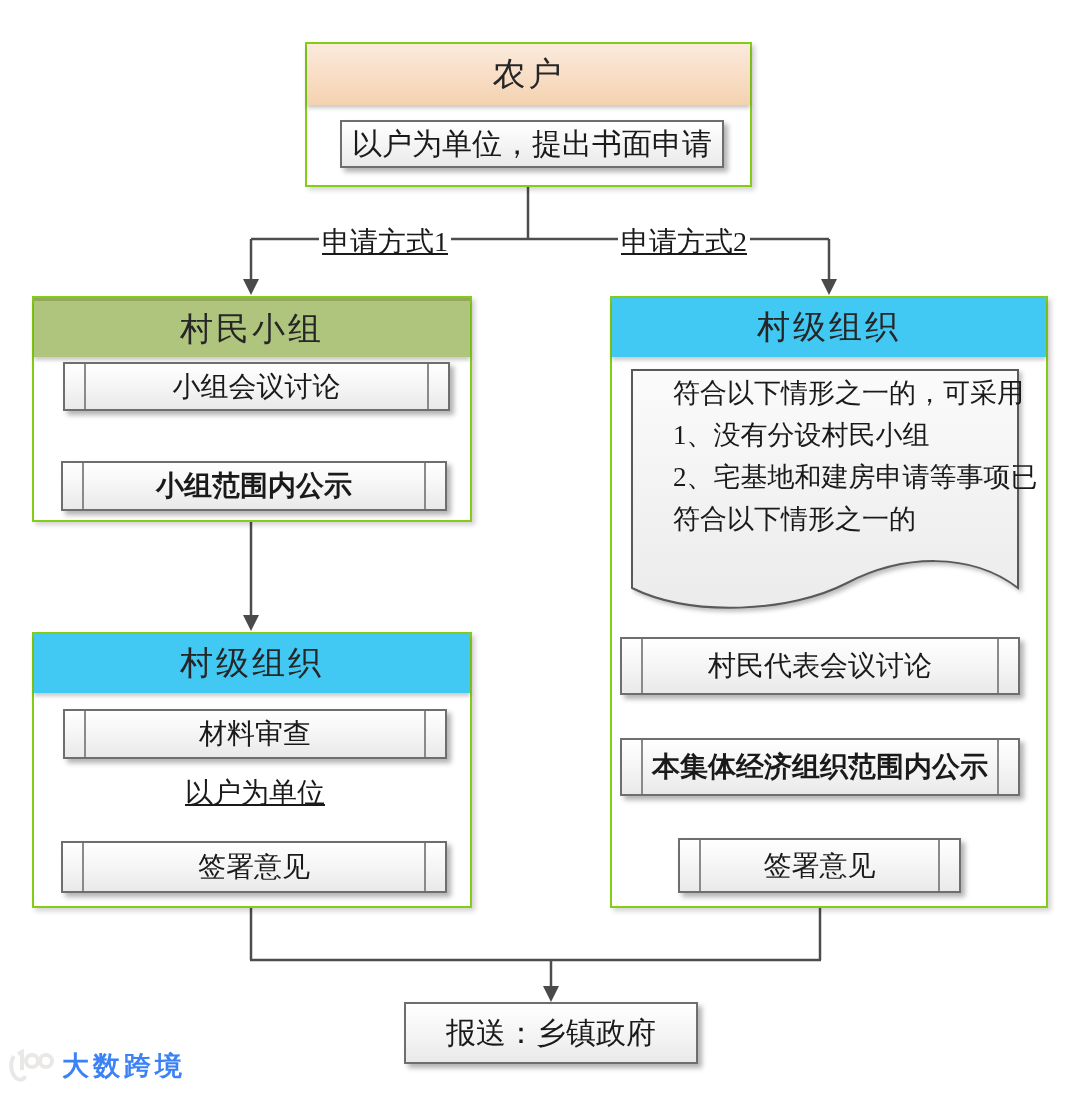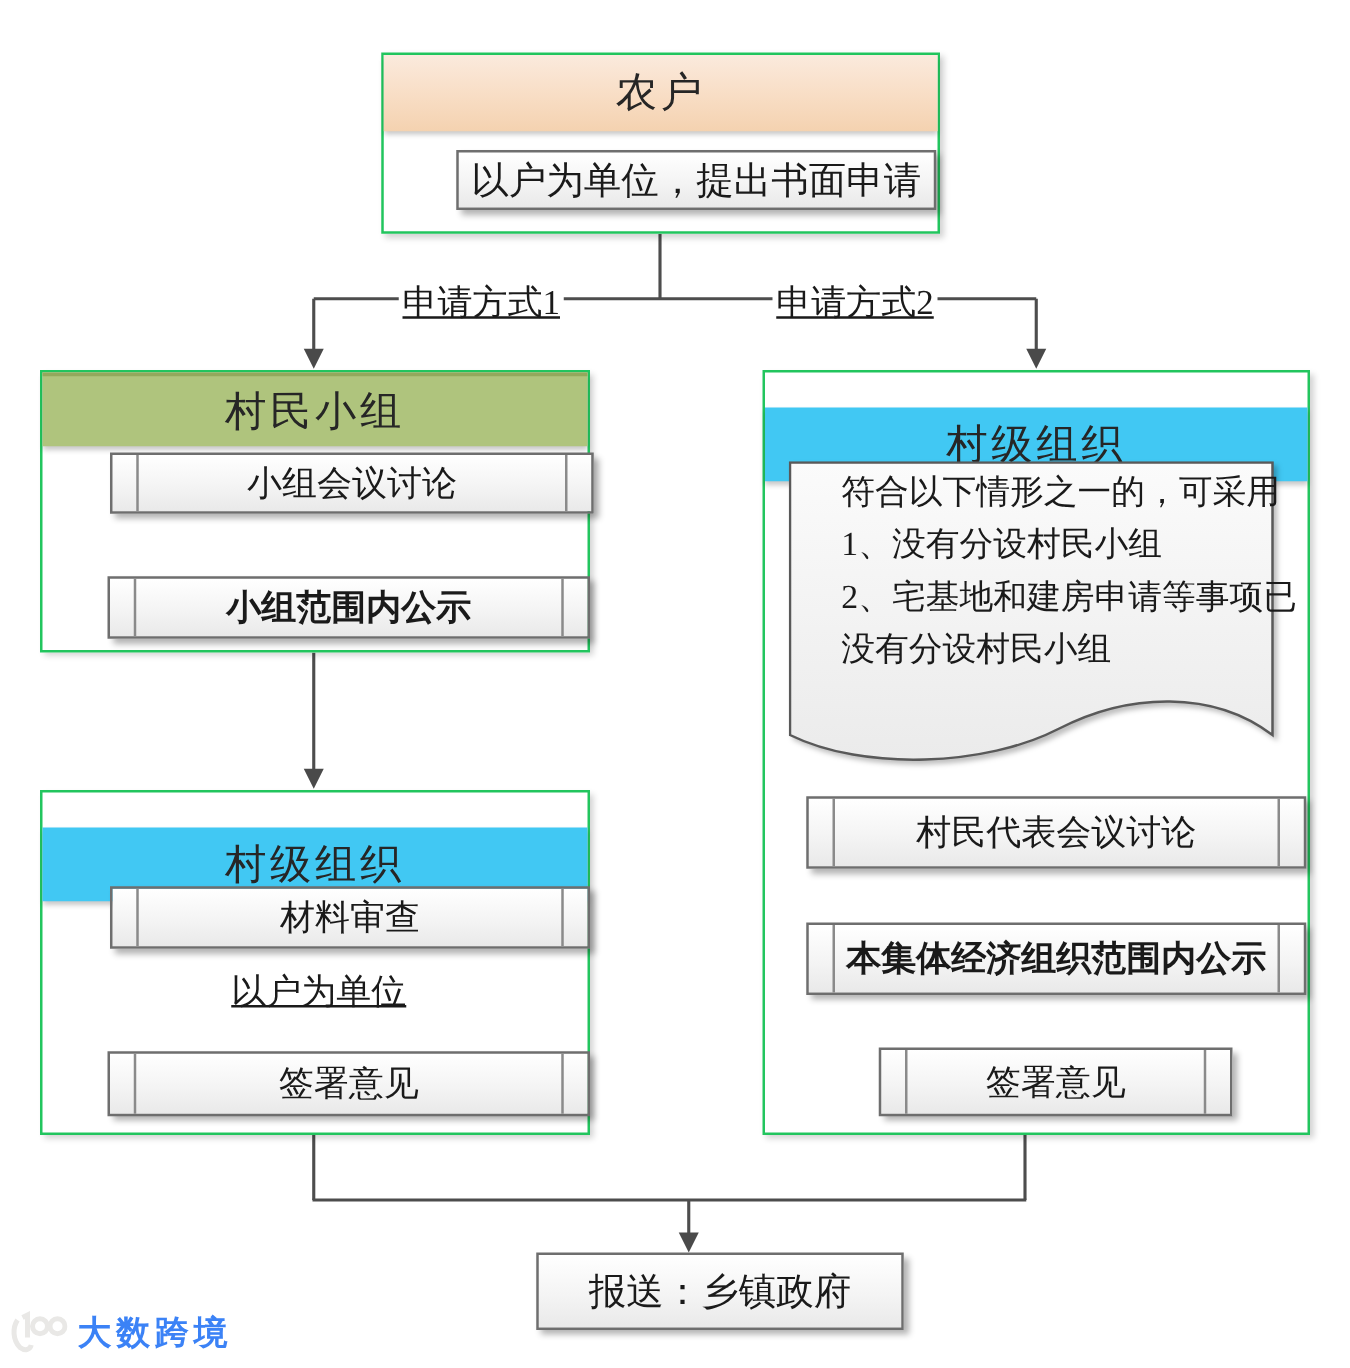--- a/index.html
+++ b/index.html
@@ -3,38 +3,38 @@
 <meta charset="utf-8">
 <style>
   html,body{margin:0;padding:0;background:#fff;}
   .canvas{
     position:relative;width:1080px;height:1094px;background:#fff;overflow:hidden;
     font-family:"Liberation Serif","DejaVu Serif",serif;color:#1a1a1a;
   }
   svg.connectors{position:absolute;left:0;top:0;z-index:1;}
   
   .box{
-    position:absolute;background:#fff;border:2px solid #22c55e;box-sizing:border-box;
+    position:absolute;background:#fff;border:2px solid #84cc16;box-sizing:border-box;
     box-shadow:3px 3px 5px rgba(0,0,0,0.18);z-index:2;
   }
   .hdr{
     display:flex;align-items:center;justify-content:center;
     font-size:33px;letter-spacing:3px;color:#262626;
     box-shadow:0 3px 4px rgba(0,0,0,0.22);position:relative;z-index:3;
   }
   .hdr.peach{background:linear-gradient(180deg,#fbeadd 0%,#f8ddc4 55%,#f4d2b0 100%);}
   .hdr.green{background:#afc47d;border-top:3px solid #93a85c;box-sizing:border-box;}
-  .hdr.cyan{background:#41c8f3;margin-top:28px;}
+  .hdr.cyan{background:#41c8f3;}
   
   .proc{
     position:absolute;display:flex;align-items:center;justify-content:center;
     background:linear-gradient(180deg,#ffffff 0%,#f4f4f4 55%,#e9e9e9 100%);
     border:2px solid #6e6e6e;box-sizing:border-box;
     box-shadow:4px 4px 5px rgba(0,0,0,0.30);
-    font-size:28px;z-index:4;text-align:center;margin-left:25px;
+    font-size:28px;z-index:4;text-align:center;
   }
   .proc::before,.proc::after{
     content:"";position:absolute;top:0;bottom:0;width:2px;background:#8a8a8a;
   }
   .proc::before{left:19px;}
   .proc::after{right:19px;}
   .proc.plain::before,.proc.plain::after{display:none;}
   .bold{font-weight:bold;}
   
   .lbl{
@@ -124,21 +124,21 @@
         <stop offset="0" stop-color="#fbfbfb"></stop>
         <stop offset="1" stop-color="#ebebeb"></stop>
       </linearGradient>
     </defs>
     <path d="M1,1 L387,1 L387,219 C 340,183 272,185 216,214 C 158,244 60,248 1,219 Z" fill="url(#docfill)" stroke="#595959" stroke-width="2"></path>
   </svg>
   <div class="notetext" style="left:645px;top:372px;width:372px">
     <div>符合以下情形之一的，可采用</div>
     <div>1、没有分设村民小组</div>
     <div>2、宅基地和建房申请等事项已</div>
-    <div>没有分设村民小组</div>
+    <div>符合以下情形之一的</div>
   </div>
 
   <div class="proc" style="left:620px;top:637px;width:400px;height:58px">村民代表会议讨论</div>
   <div class="proc bold" style="left:620px;top:738px;width:400px;height:58px">本集体经济组织范围内公示</div>
   <div class="proc" style="left:678px;top:838px;width:283px;height:55px">签署意见</div>
 
   <div class="proc plain" style="left:404px;top:1002px;width:294px;height:62px;font-size:30px">报送：乡镇政府</div>
 
   <div class="watermark">
     <svg width="46" height="36" viewBox="0 0 46 36">

